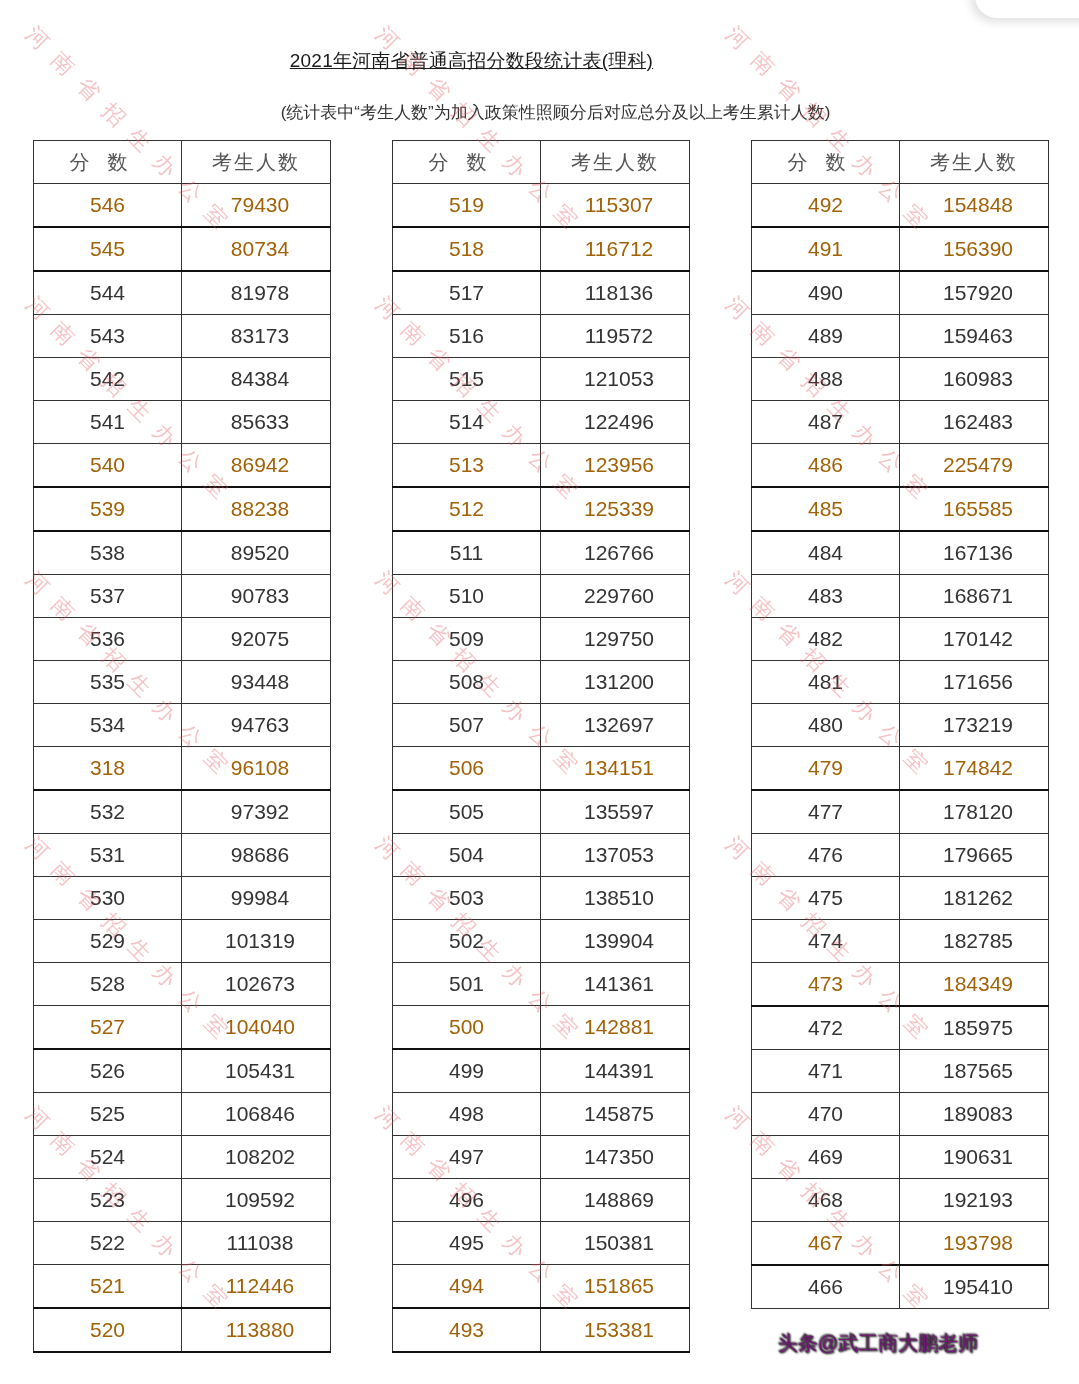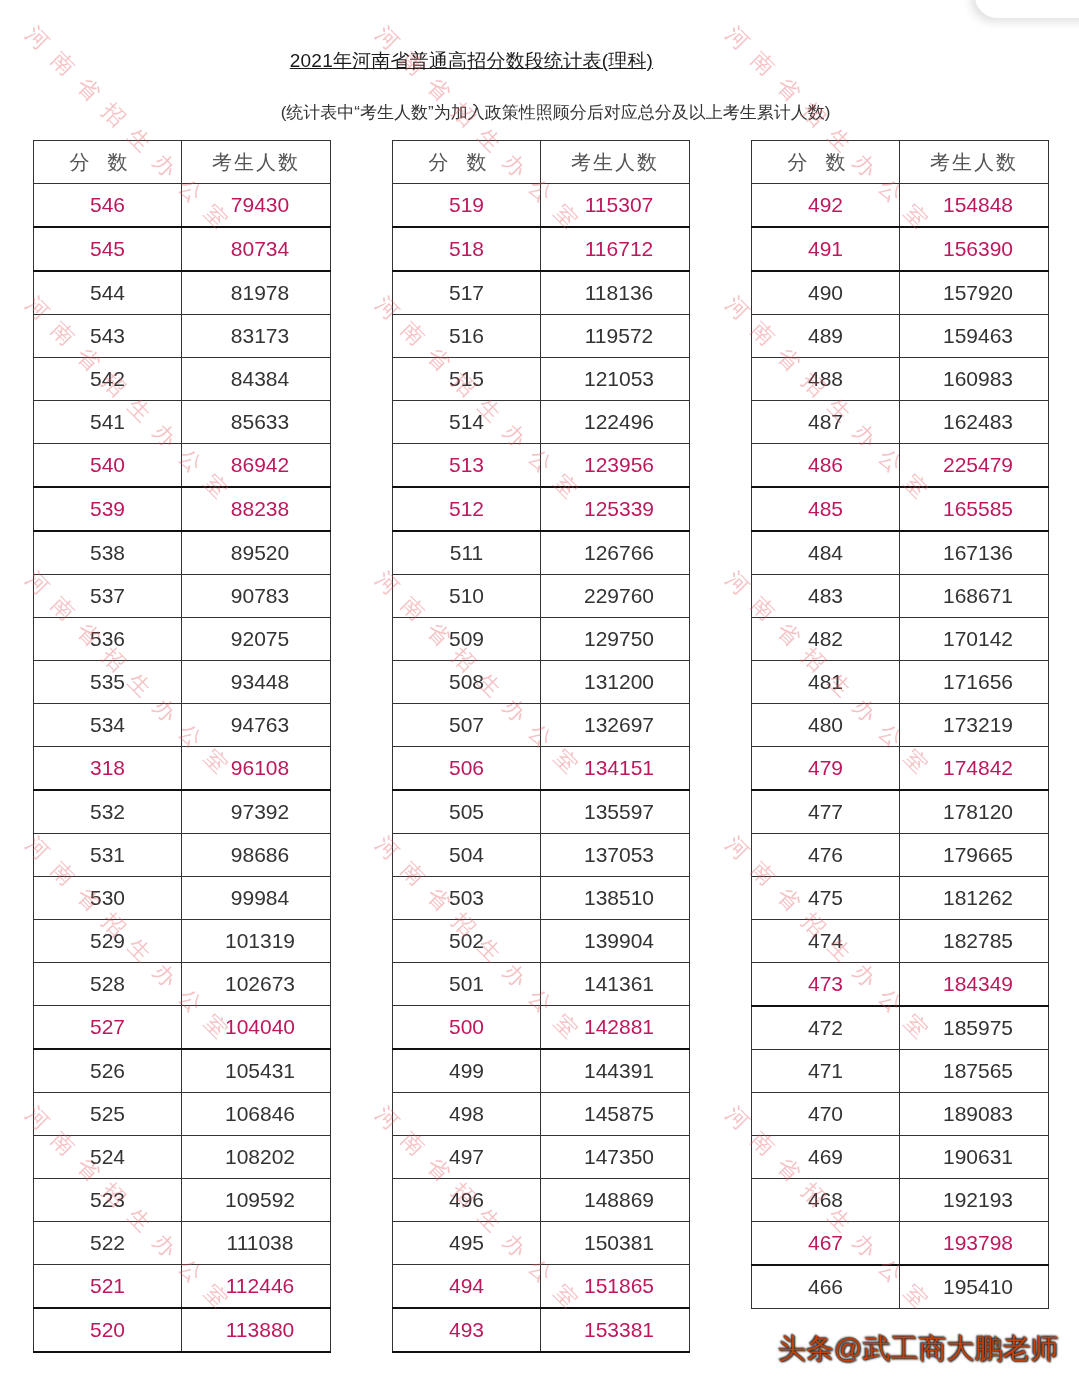--- a/index.html
+++ b/index.html
@@ -25,32 +25,32 @@
     border-collapse:collapse; table-layout:fixed;
   }
   .tbl td, .tbl th {
     border:1.5px solid #333; height:42px; padding:0; text-align:center;
     font-size:21px; font-weight:normal; color:#333;
   }
   .tbl th { color:#555; font-size:20px; letter-spacing:2px; }
   .tbl th.score-h { letter-spacing:18px; }
   .tbl col.c1 { width:148px; }
   .tbl col.c2 { width:149px; }
-  .tbl tr.dark td { color:#be185d; border-bottom:2.5px solid #111; }
+  .tbl tr.dark td { color:#a16207; border-bottom:2.5px solid #111; }
   .tbl td.cnt { padding-left:8px; }
   #t1 { left:33px; }
   #t2 { left:392px; }
   #t3 { left:751px; }
   .watermark {
     position:absolute; color:rgba(225,80,90,0.35); font-size:22px;
     transform:rotate(45deg); transform-origin:left top; white-space:nowrap; letter-spacing:14px;
     pointer-events:none;
   }
   .footer-credit {
-    position:absolute; left:778px; top:1330px; font-size:28px; color:#c2410c;
+    position:absolute; left:778px; top:1330px; font-size:20px; color:#701a75;
     text-shadow:0 0 2px #222, 1px 1px 2px #222, -1px -1px 2px #222;
   }
 </style>
 </head>
 <body>
 
 <div class="corner-card"></div>
 
 <div class="title">2021年河南省普通高招分数段统计表(理科)</div>
 <div class="subtitle">(统计表中“考生人数”为加入政策性照顾分后对应总分及以上考生累计人数)</div>

